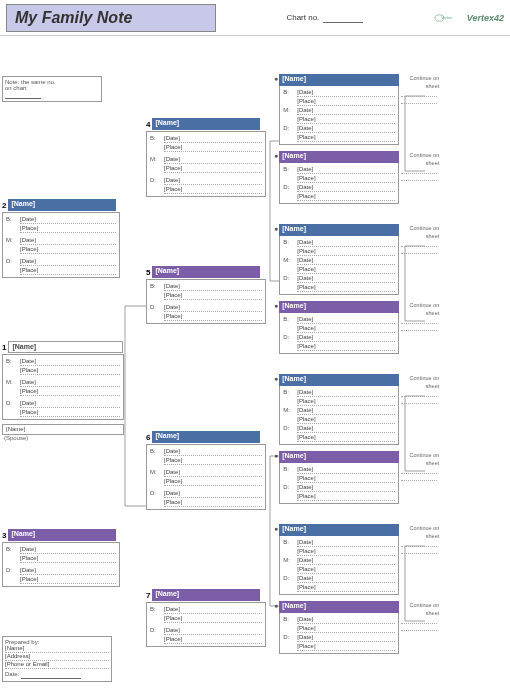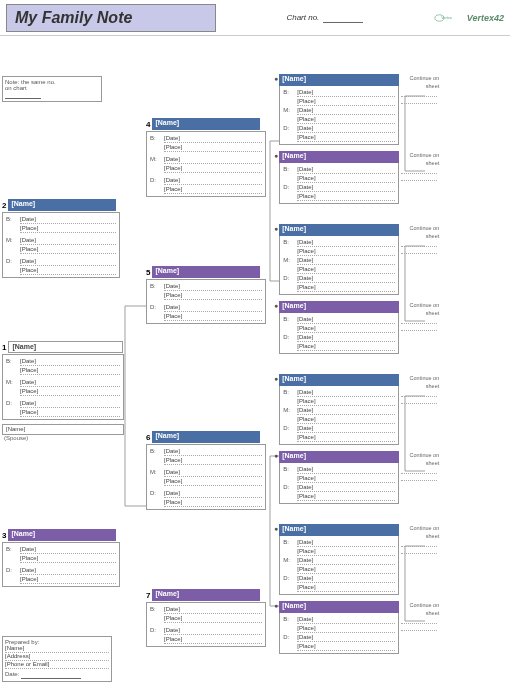--- a/index.html
+++ b/index.html
@@ -82,21 +82,21 @@
       background: #fff;
     }
   </style>
 </head>
 <body>
 
 <div class="header">
   <div class="title-box">
     <span>My Family Note</span>
   </div>
-  <div style="display:flex;align-items:center;gap:4px;font-style:italic;">
+  <div style="display:flex;align-items:center;gap:4px;">
     <span class="chart-no">Chart no.</span>
     <span style="border-bottom:1px solid #666;width:40px;display:inline-block;height:10px;"></span>
   </div>
   <div class="logo">
     <svg class="logo-icon" viewBox="0 0 40 20">
       <ellipse cx="12" cy="10" rx="10" ry="7" fill="none" stroke="#6a8" stroke-width="1.5"></ellipse>
       <text x="16" y="13" font-size="8" fill="#6a8" font-style="italic">Vertex42</text>
     </svg>
     <span style="color:#5a8a6a;font-style:italic;font-weight:bold;font-size:9px;">Vertex42</span>
   </div>

